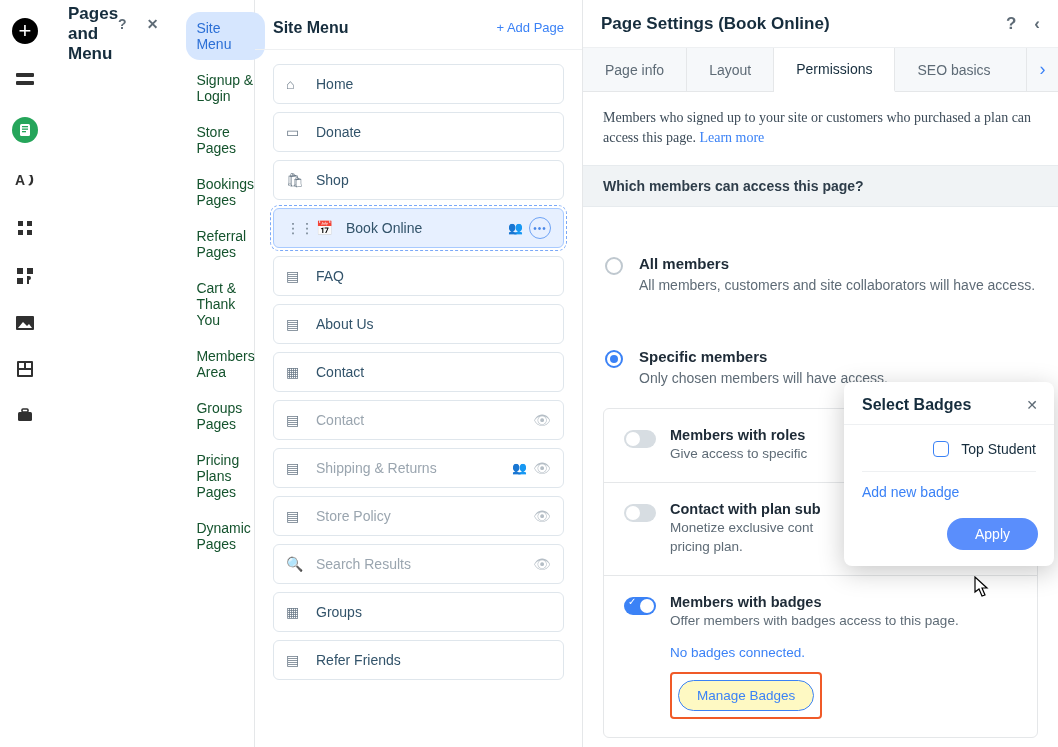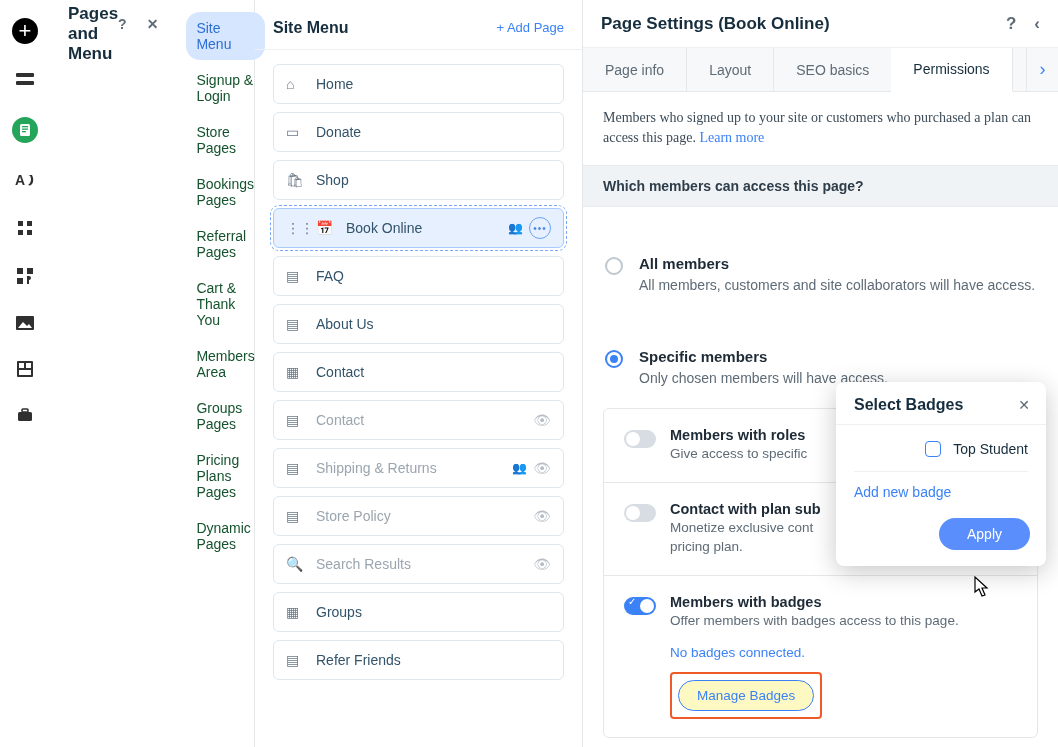--- a/index.html
+++ b/index.html
@@ -61,21 +61,21 @@
   .toggle.on { background:#3b82f6;}
   .toggle.on::after { left:16px;}
   .toggle.on.small-check::before { content:"✓"; position:absolute; left:4px; top:-1px; font-size:10px; color:#fff;}
   .c-title { font-weight:700; font-size:14.5px; color:#1e2b37; margin-bottom:2px;}
   .c-sub { font-size:13.5px; color:#5e6b76; line-height:1.4;}
   .note { font-size:13.5px; color:#3b82f6; margin-top:14px;}
   .manage-wrap { display:inline-block; border:2px solid #f05a28; padding:6px; border-radius:4px; margin-top:12px;}
   .manage-btn { border:1px solid #3b82f6; color:#3b82f6; border-radius:18px; padding:7px 18px; font-size:13.5px; cursor:pointer; background:#fef9c3;}
 
   
-  .popover { position:absolute; top:382px; right:12px; width:210px; background:#fff; border-radius:8px; box-shadow:0 6px 26px rgba(0,0,0,0.22); z-index:10; }
+  .popover { position:absolute; top:382px; right:4px; width:210px; background:#fff; border-radius:8px; box-shadow:0 6px 26px rgba(0,0,0,0.22); z-index:10; }
   .pop-head { display:flex; align-items:center; justify-content:space-between; padding:14px 16px 10px 18px; border-bottom:1px solid #eef0f2;}
   .pop-head .t { font-weight:700; font-size:16px;}
   .pop-body { padding:12px 18px 4px 18px;}
   .chk-row { display:flex; align-items:center; gap:12px; padding:4px 0 14px 0;justify-content:flex-end;}
   .chk { width:16px; height:16px; border:1.5px solid #3b82f6; border-radius:4px; cursor:pointer;}
   .linkish { color:#3b82f6; font-size:14px; cursor:pointer; border-top:1px solid #eef0f2; padding-top:12px; display:block;}
   .pop-foot { padding:14px 16px 16px 16px; display:flex; justify-content:flex-end;}
   .apply { background:#5a8efc; color:#fff; border:none; border-radius:18px; padding:8px 28px; font-size:14px; cursor:pointer;}
   .cursor { position:absolute; top:576px; right:68px; font-size:18px; color:#000; z-index:11;}
 
@@ -241,25 +241,25 @@
       <span>‹</span>
     </span>
   </div>
   <div class="tabs">
     <div class="tab">
         <span>Page info</span>
       </div>
     <div class="tab">
         <span>Layout</span>
       </div>
+    <div class="tab active">
+        <span>Permissions</span>
+      </div>
     <div class="tab" style="border-right:none">
         <span>SEO basics</span>
-      </div>
-    <div class="tab active">
-        <span>Permissions</span>
       </div>
     <div class="next">
         <span>›</span>
       </div>
   </div>
 
   <div class="p3-body">
     <div class="descr">
       <span>Members who signed up to your site or customers who purchased a plan can access this page. </span><a href="#">Learn more</a>
     </div>

